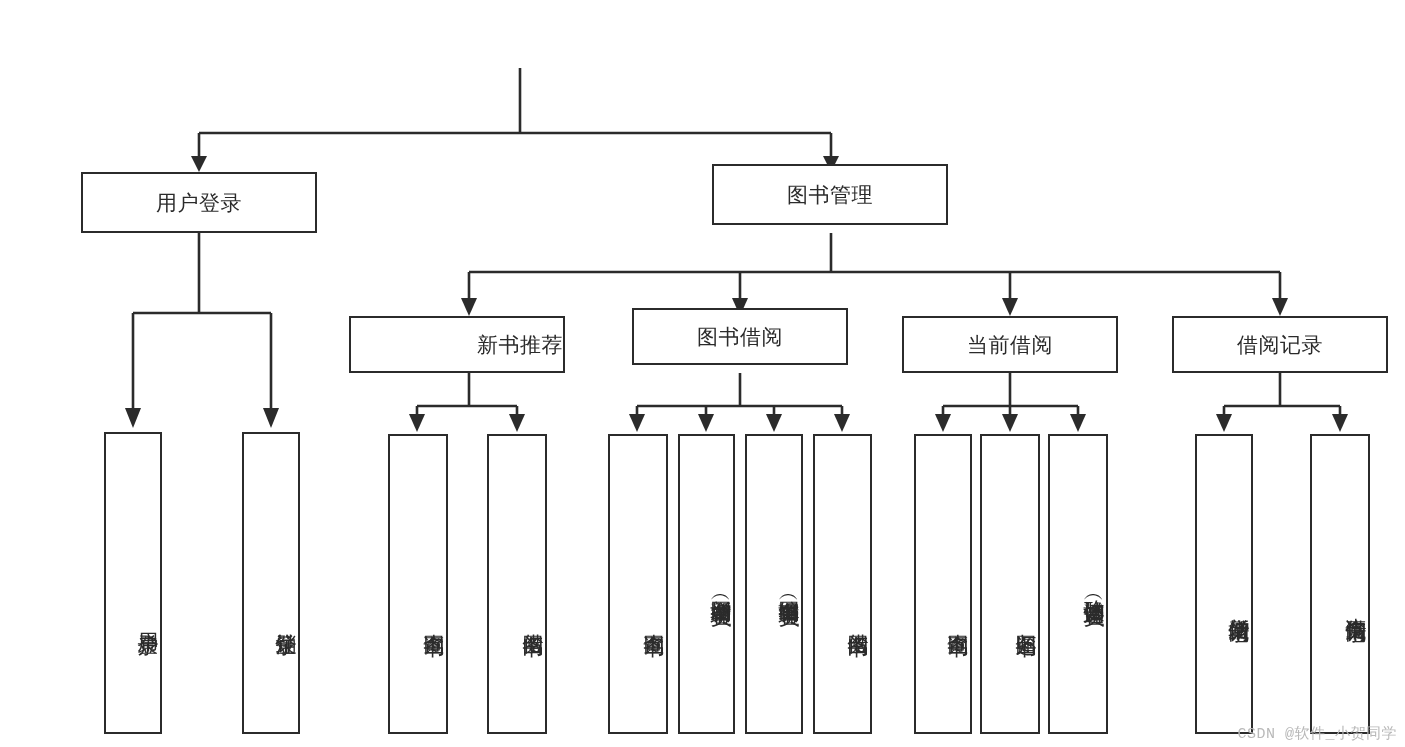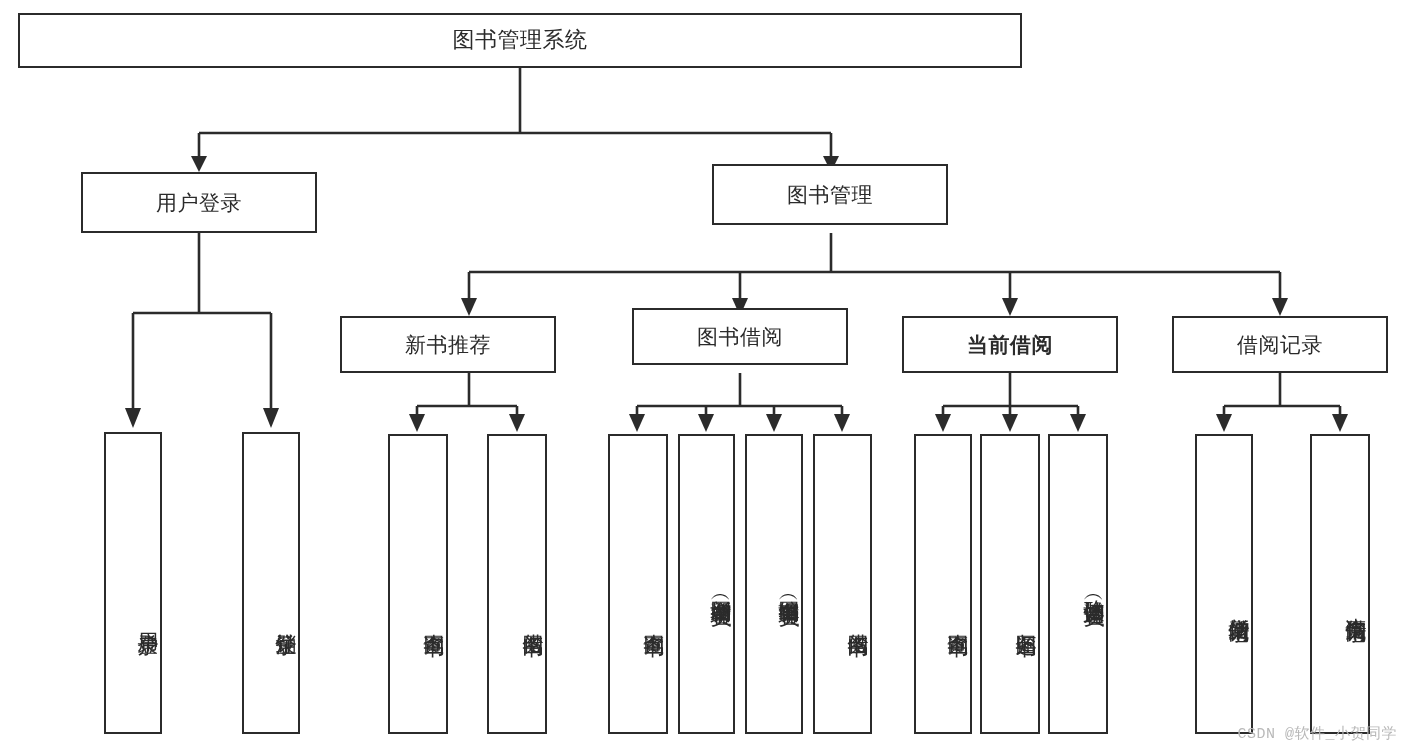--- a/index.html
+++ b/index.html
@@ -148,41 +148,38 @@
     <polygon points="1070,414 1086,414 1078,432"></polygon>
 
     <line x1="1280" y1="373" x2="1280" y2="406"></line>
     <line x1="1224" y1="406" x2="1340" y2="406"></line>
     <line x1="1224" y1="406" x2="1224" y2="416"></line>
     <polygon points="1216,414 1232,414 1224,432"></polygon>
     <line x1="1340" y1="406" x2="1340" y2="416"></line>
     <polygon points="1332,414 1348,414 1340,432"></polygon>
   </svg>
 
-  <div class="node h root" style="left:18px; top:13px; width:1004px; height:55px;">
-    <span>图书管理系统</span>
-  </div>
 
   <div class="node h" style="left:81px; top:172px; width:236px; height:61px;">
     <span>用户登录</span>
   </div>
 
   <div class="node h" style="left:712px; top:164px; width:236px; height:61px;">
     <span>图书管理</span>
   </div>
 
-  <div class="node h" style="left:340px; top:316px; width:216px; height:57px;">
+  <div class="node h" style="left:349px; top:316px; width:216px; height:57px;justify-content:flex-end;">
     <span>新书推荐</span>
   </div>
 
   <div class="node h" style="left:632px; top:308px; width:216px; height:57px;">
     <span>图书借阅</span>
   </div>
 
-  <div class="node h" style="left:902px; top:316px; width:216px; height:57px;font-weight:bold;">
+  <div class="node h" style="left:902px; top:316px; width:216px; height:57px;">
     <span>当前借阅</span>
   </div>
 
   <div class="node h" style="left:1172px; top:316px; width:216px; height:57px;">
     <span>借阅记录</span>
   </div>
 
   <div class="node v" style="left:104px; top:432px; width:58px; height:302px; padding-top:70px;">
     <span class="vtext">用户登录</span>
   </div>

